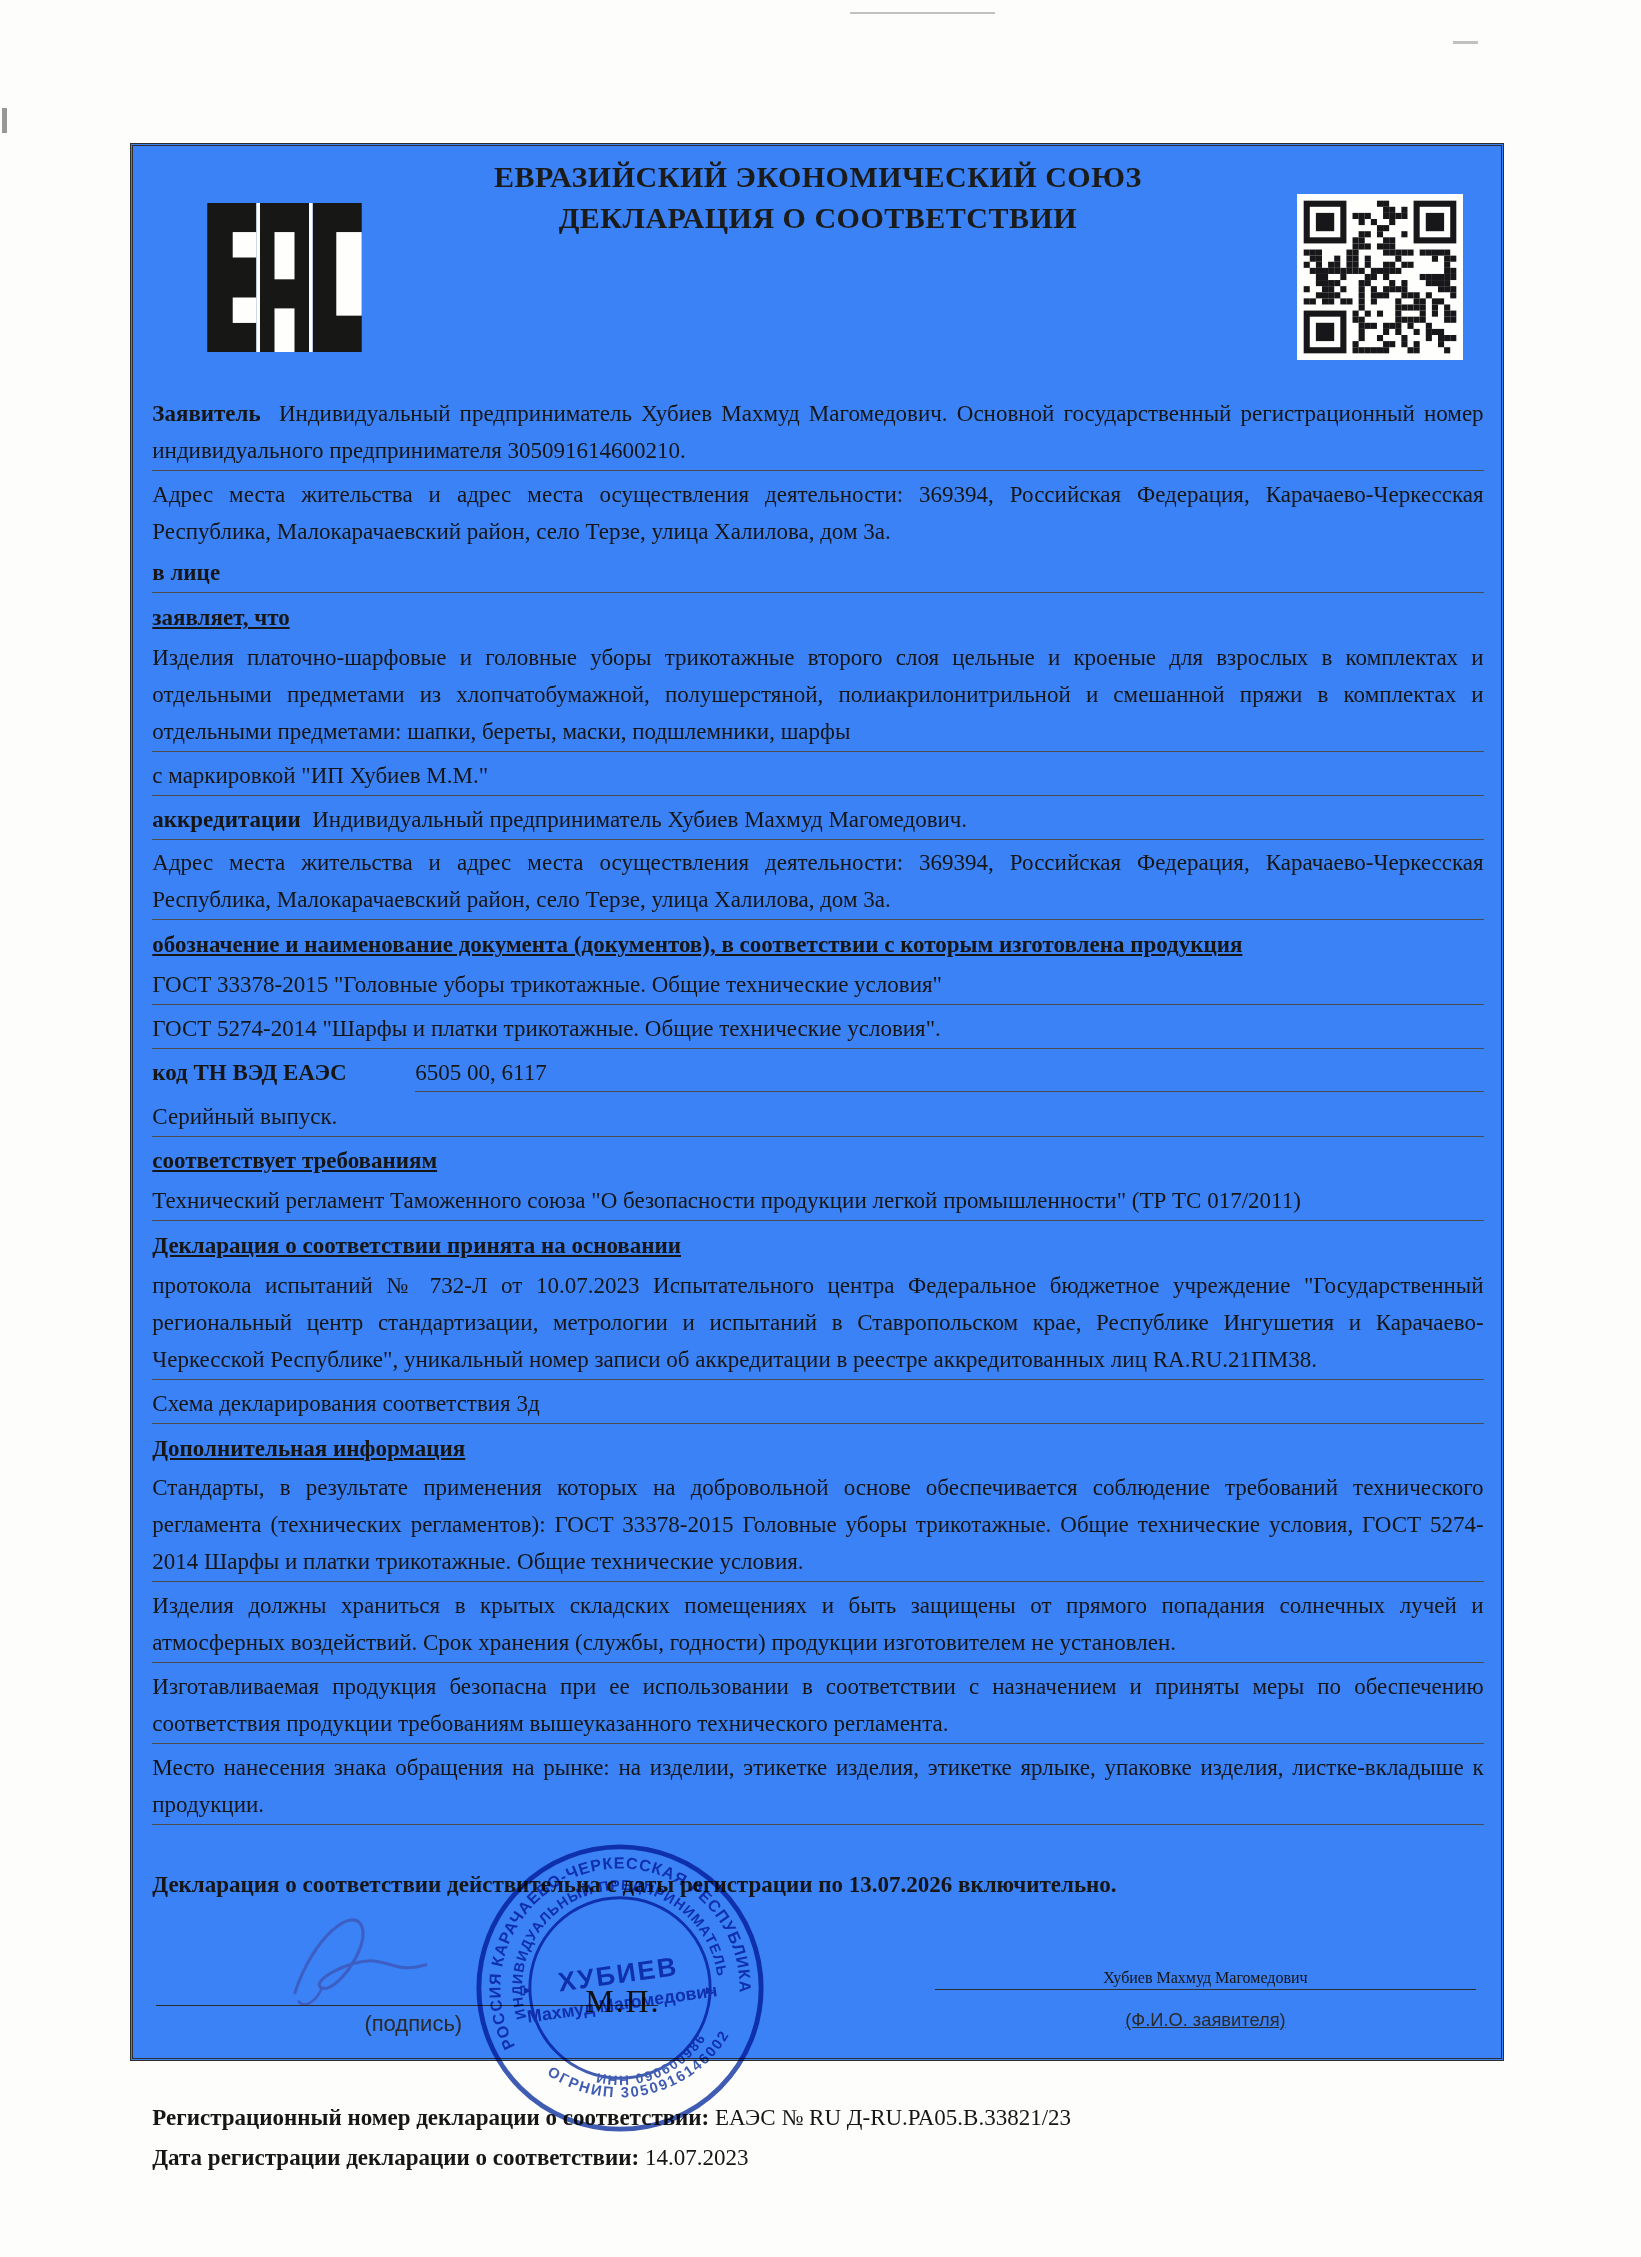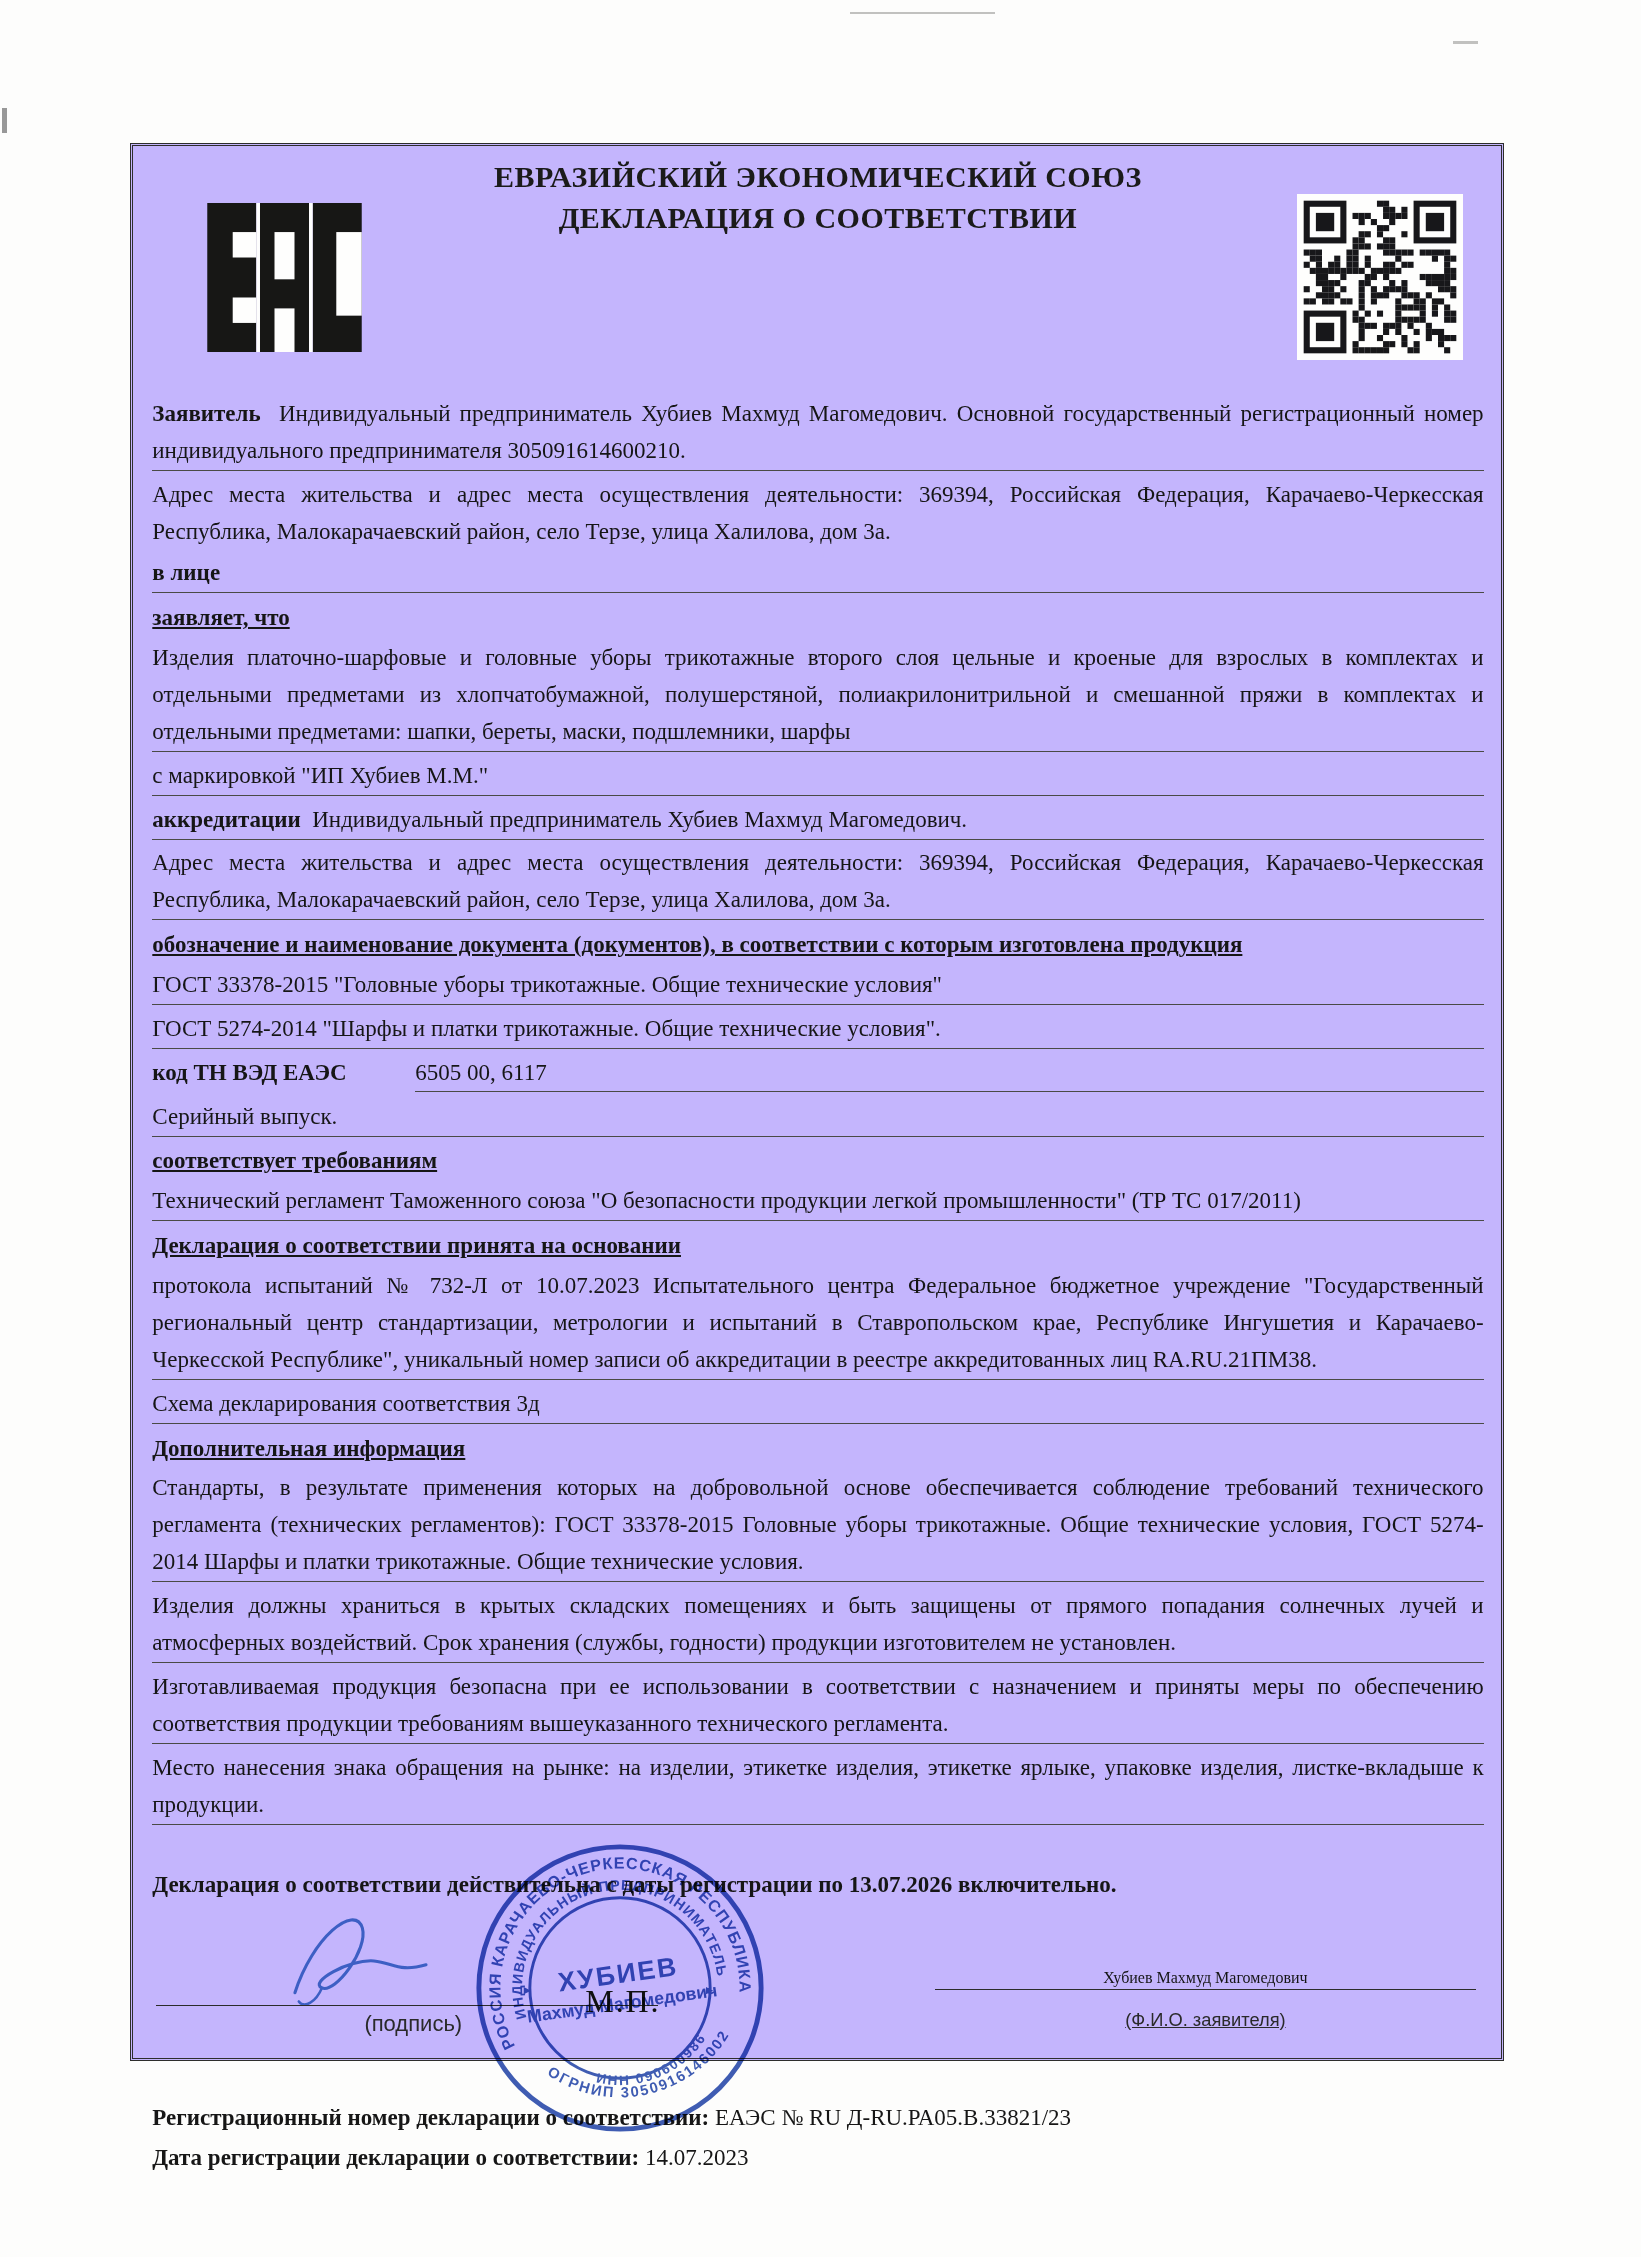--- a/index.html
+++ b/index.html
@@ -9,21 +9,21 @@
     font-family:"Liberation Serif", serif;
     color:#161616;
     overflow:hidden;
   }
   .artifact{position:absolute;background:#9a9a96;opacity:.6;}
   .doc{
     position:absolute;left:130px;top:143px;width:1374px;height:1918px;
     border:3.9px double #2e2e2c;
     box-sizing:border-box;
     padding:5.8px 17.4px 9.7px 19.3px;
-    background:#c4b5fd;
+    background:#3b82f6;
   }
   .hdr{position:relative;height:243px;}
   .titles{ text-align:center; padding-top:3.9px;}
   .t1,.t2{font-weight:bold;font-size:30px;letter-spacing:0.5px;line-height:41px;color:#1b1b1a;}
   .eac{position:absolute;left:48px;top:41px;width:169px;height:169px;}
   .qr{position:absolute;right:21px;top:42px;width:166px;height:166px;}
   p,.row,.lbl{font-size:23px;line-height:37px;margin:0;}
   .blk{margin:0 0 4.8px 0;}
   .just{text-align:justify;}
   .u{border-bottom:1.4px solid #4a4a46; padding-bottom:1px;}

